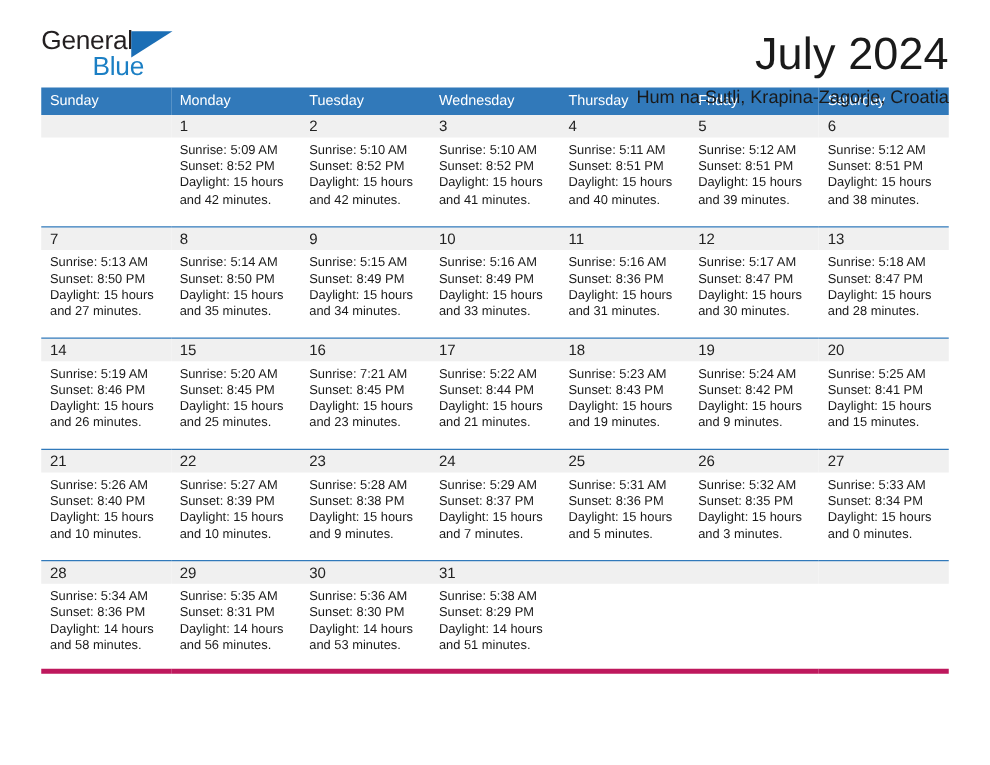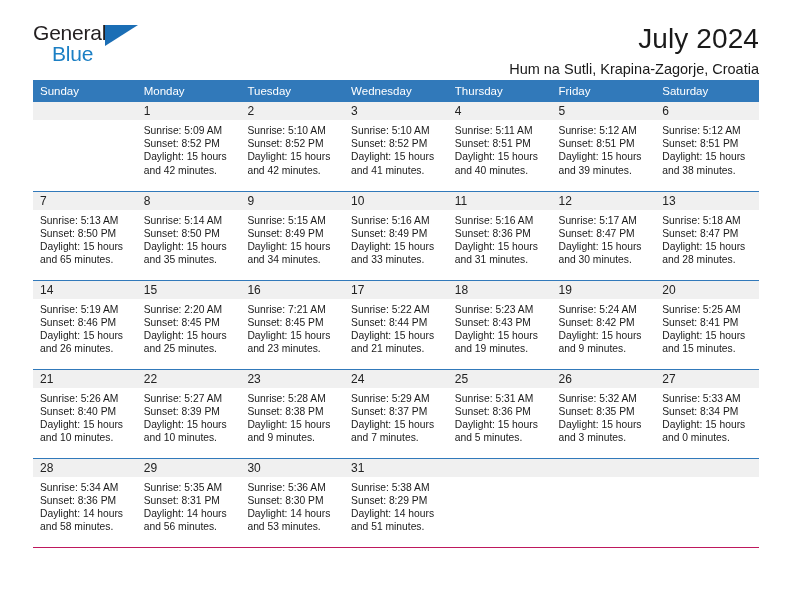--- a/index.html
+++ b/index.html
@@ -16,21 +16,21 @@
   .page {
     position: relative;
     width: 792px;
     height: 612px;
     padding: 0;
   }
 
   
   .masthead {
     position: relative;
-    height: 80px;
+    height: 70px;
     padding: 22px 33px 0 33px;
     display: flex;
     align-items: flex-start;
     justify-content: space-between;
   }
 
   .logo {
     position: relative;
     width: 115px;
     height: 48px;
@@ -41,21 +41,21 @@
     position: absolute;
     left: 0;
     top: 0;
     font-size: 21px;
     letter-spacing: -0.2px;
     color: #231f20;
     font-family: "Liberation Sans", sans-serif;
   }
   .logo-blue {
     position: absolute;
-    left: 19px;
+    left: 41px;
     top: 21px;
     font-size: 21px;
     letter-spacing: -0.2px;
     color: #1b7fc4;
     font-family: "Liberation Sans", sans-serif;
   }
   .logo-triangle {
     position: absolute;
     left: 72px;
     top: 3px;
@@ -63,21 +63,21 @@
     height: 0;
     border-left: 33px solid #1b6eb5;
     border-bottom: 21px solid transparent;
   }
 
   .titles {
     text-align: right;
     padding-top: 2px;
   }
   .month-title {
-    font-size: 28px;
+    font-size: 36px;
     font-weight: normal;
     color: #1a1a1a;
     line-height: 1.05;
     letter-spacing: 0.1px;
   }
   .location-title {
     margin-top: 9px;
     font-size: 14.5px;
     font-weight: normal;
     color: #1a1a1a;
@@ -109,21 +109,21 @@
     width: 103.7px;
     height: 89px;
     vertical-align: top;
     padding: 0;
     border: none;
     border-bottom: 1px solid #3179ba;
     background: #ffffff;
   }
 
   .calendar tr.week:last-child td {
-    border-bottom: 1px solid #be185d;
+    border-bottom: 4px solid #be185d;
   }
 
   .daynum-band {
     background: #f0f0f0;
     height: 18px;
     padding: 1px 0 0 7px;
     font-size: 12px;
     color: #222222;
     line-height: 17px;
   }
@@ -242,21 +242,21 @@
             </div>
           </td>
         </tr>
         <tr class="week">
           <td>
             <div class="daynum-band">7</div>
             <div class="cell-body">
               <div>Sunrise: 5:13 AM</div>
               <div>Sunset: 8:50 PM</div>
               <div>Daylight: 15 hours</div>
-              <div>and 65 minutes.</div>
+              <div>and 27 minutes.</div>
             </div>
           </td>
           <td>
             <div class="daynum-band">8</div>
             <div class="cell-body">
               <div>Sunrise: 5:14 AM</div>
               <div>Sunset: 8:50 PM</div>
               <div>Daylight: 15 hours</div>
               <div>and 35 minutes.</div>
             </div>
@@ -313,21 +313,21 @@
             <div class="cell-body">
               <div>Sunrise: 5:19 AM</div>
               <div>Sunset: 8:46 PM</div>
               <div>Daylight: 15 hours</div>
               <div>and 26 minutes.</div>
             </div>
           </td>
           <td>
             <div class="daynum-band">15</div>
             <div class="cell-body">
-              <div>Sunrise: 2:20 AM</div>
+              <div>Sunrise: 5:20 AM</div>
               <div>Sunset: 8:45 PM</div>
               <div>Daylight: 15 hours</div>
               <div>and 25 minutes.</div>
             </div>
           </td>
           <td>
             <div class="daynum-band">16</div>
             <div class="cell-body">
               <div>Sunrise: 7:21 AM</div>
               <div>Sunset: 8:45 PM</div>

